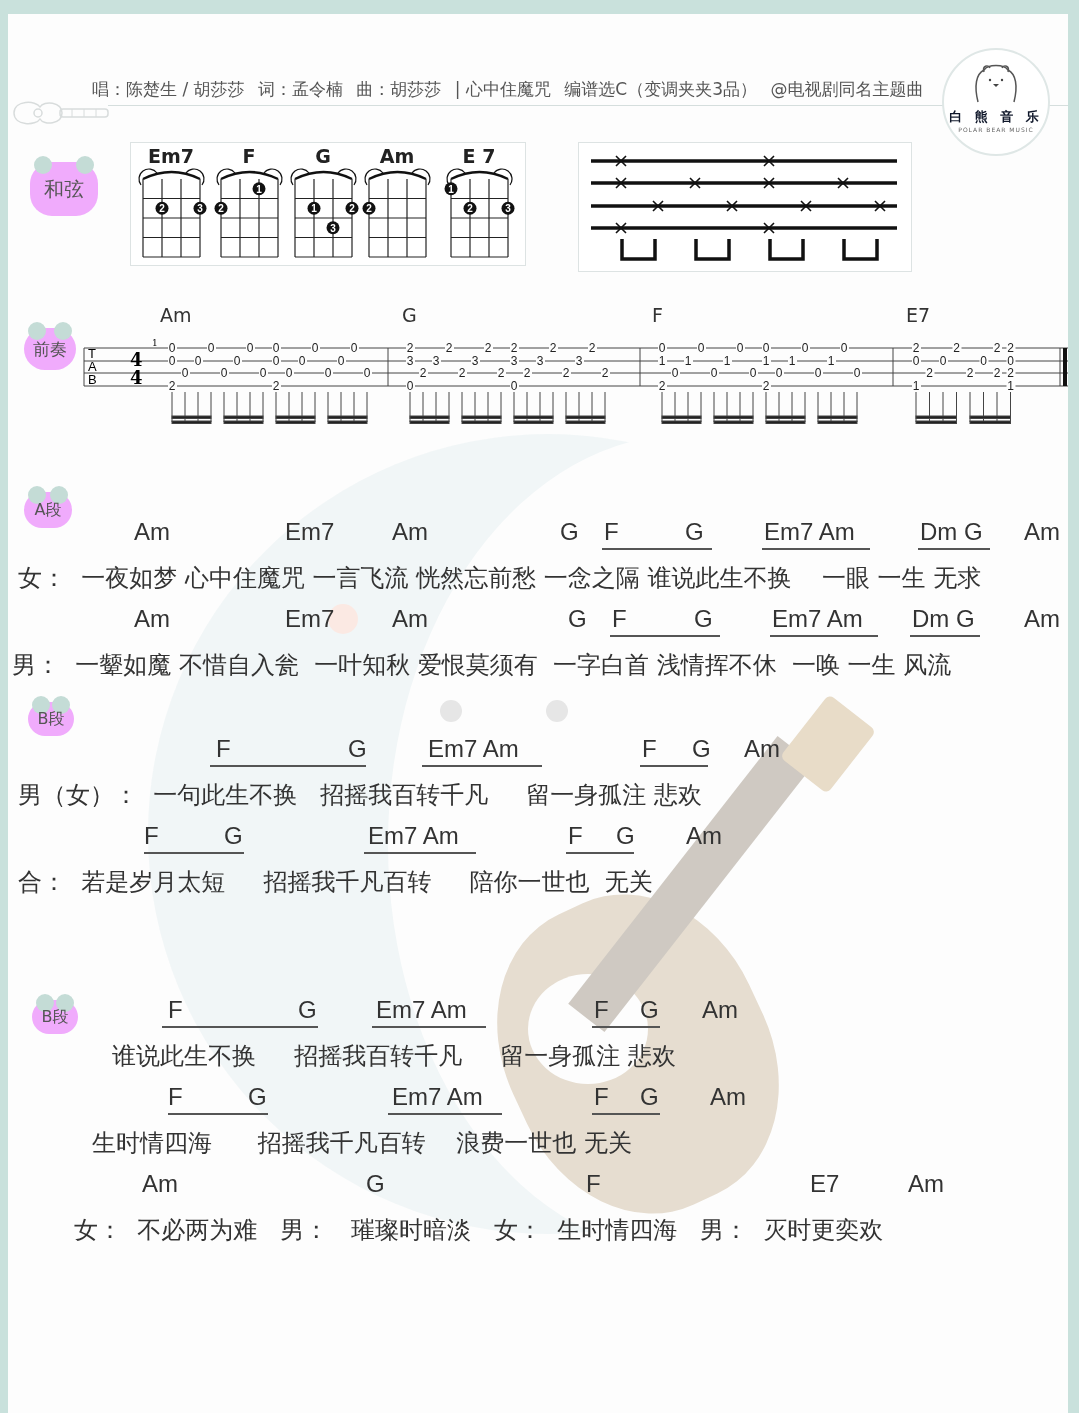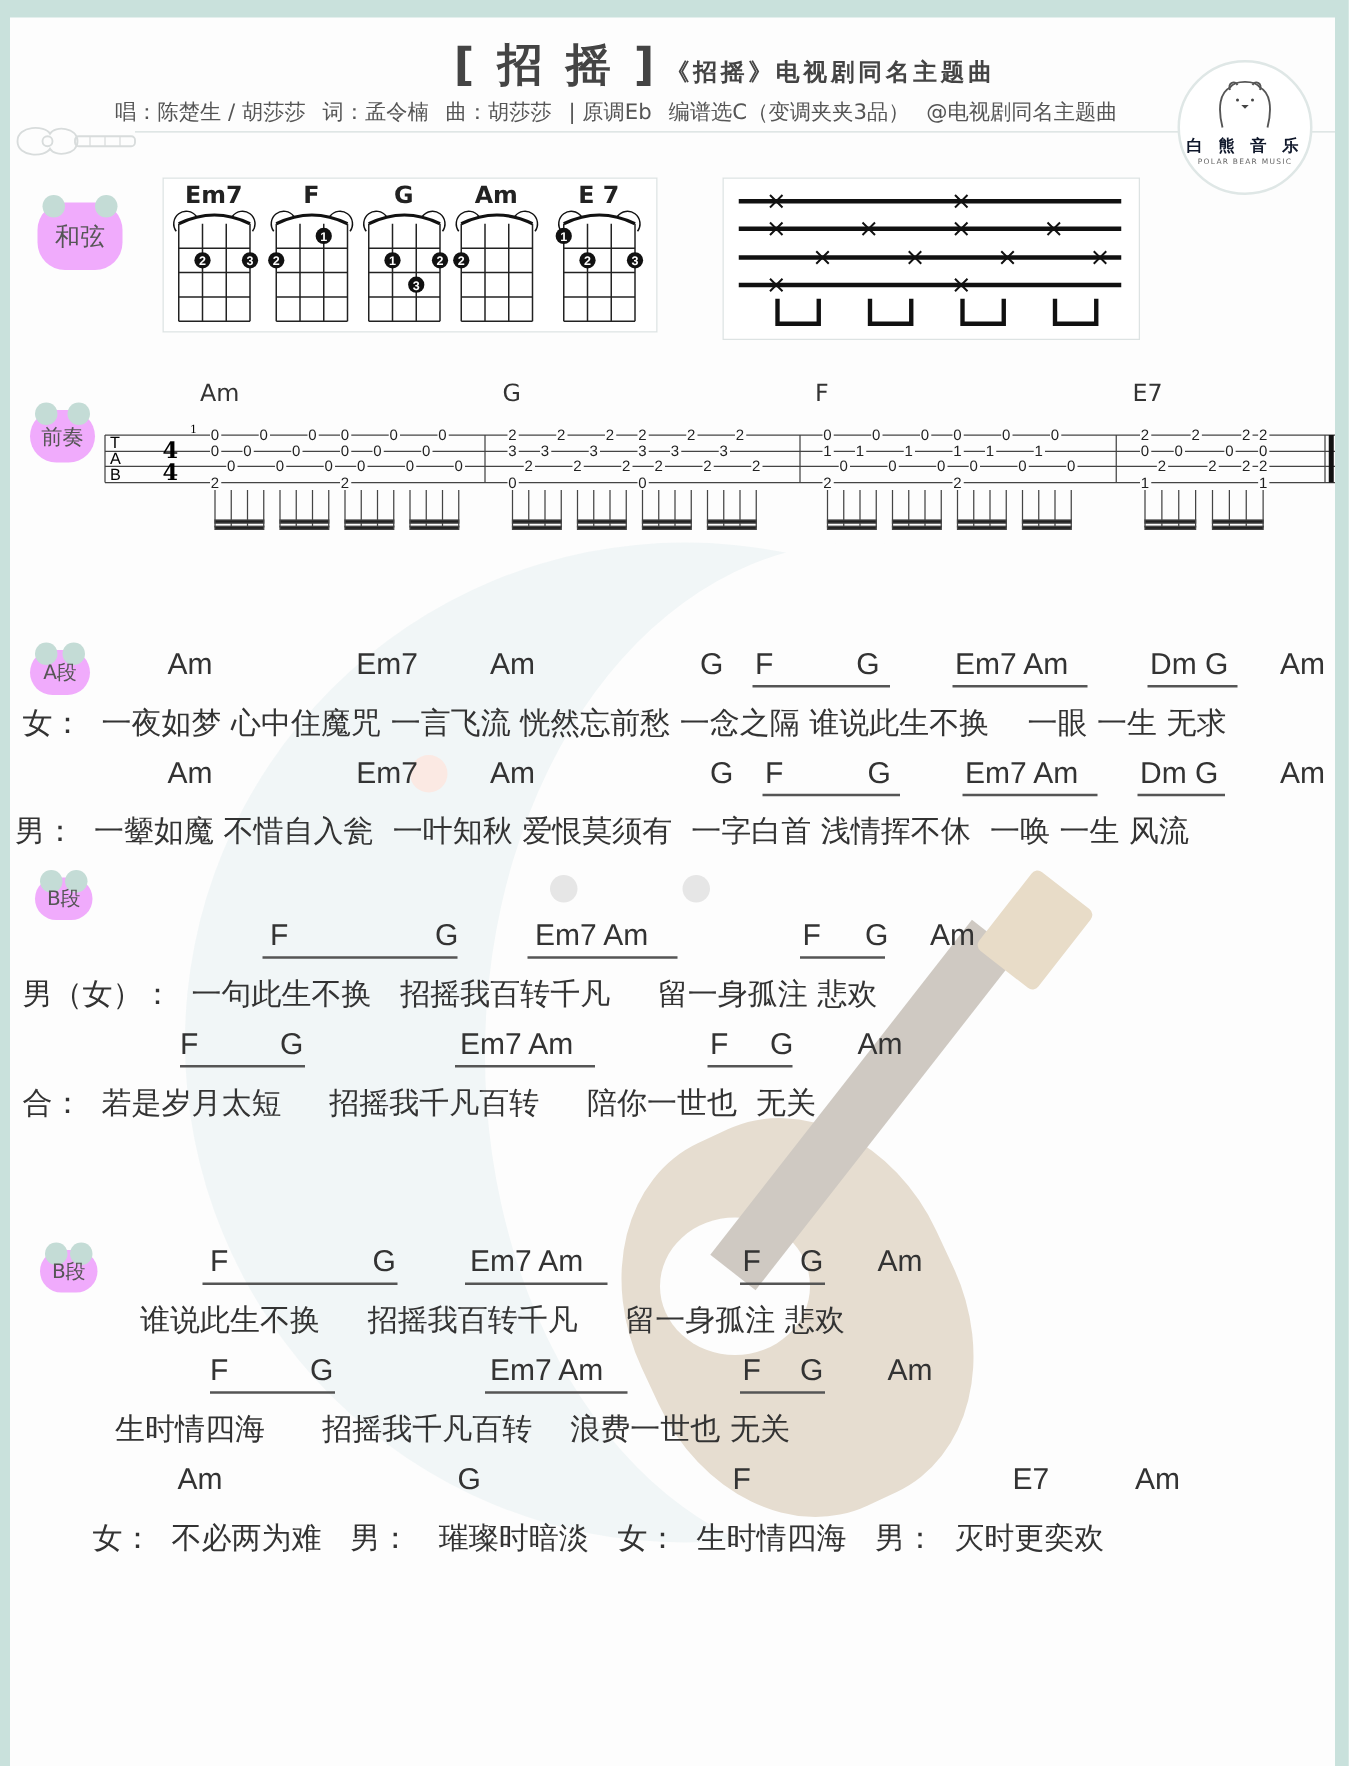--- a/index.html
+++ b/index.html
@@ -100,29 +100,25 @@
   <div class="bg-circle"></div>
   <div class="bg-crescent"></div>
   <div class="bg-pink"></div>
   <div class="uke-body"></div>
   <div class="uke-hole"></div>
   <div class="uke-neck"></div>
   <div class="uke-head"></div>
   <div class="bg-dot1"></div>
   <div class="bg-dot2"></div>
 
-  <div class="title-row">
-    <span class="title-main">[ 招 摇 ]</span>
-    <span class="title-sub">《招摇》电视剧同名主题曲</span>
-  </div>
   <div class="credits">
     <span>唱：陈楚生 / 胡莎莎</span>
     <span>词：孟令楠</span>
     <span>曲：胡莎莎</span>
-    <span>| 原调Eb</span>
+    <span>| 心中住魔咒</span>
     <span>编谱选C（变调夹夹3品）</span>
     <span>@电视剧同名主题曲</span>
   </div>
   <div class="header-rule"></div>
   <svg class="uke-logo" width="110" height="30">
     <path d="M4 15 C4 2 26 2 30 9 C34 2 52 4 52 15 C52 26 34 28 30 21 C26 28 4 28 4 15 Z" fill="none" stroke="#d8dcdc" stroke-width="1.5"></path>
     <circle cx="28" cy="15" r="4" fill="none" stroke="#d8dcdc" stroke-width="1.5"></circle>
     <rect x="50" y="11" width="48" height="8" rx="3" fill="none" stroke="#d8dcdc" stroke-width="1.5"></rect>
     <line x1="62" y1="11" x2="62" y2="19" stroke="#d8dcdc"></line>
       <line x1="74" y1="11" x2="74" y2="19" stroke="#d8dcdc"></line>
@@ -533,21 +529,21 @@
           <line x1="902" x2="902" y1="88" y2="118"></line>
           <line x1="915.5" x2="915.5" y1="88" y2="118"></line>
           <line x1="929" x2="929" y1="88" y2="118"></line>
           <line x1="942.5" x2="942.5" y1="88" y2="118"></line>
           <rect x="902" y="112" width="40.5" height="2.5" fill="#222"></rect>
           <rect x="902" y="117" width="40.5" height="2.5" fill="#222"></rect>
         </g>
     </svg>
   </div>
 
-  <div class="badge" style="left:16px;top:478px;width:48px;height:36px;margin-top:28px;">
+  <div class="badge" style="left:16px;top:478px;width:48px;height:36px;">
     <span class="sect-label">A段</span>
   </div>
   <div class="chords" style="left:0;top:504px;width:1060px;height:30px;">
     <span class="ch" style="left:126px">Am</span>
     <span class="ch" style="left:277px">Em7</span>
     <span class="ch" style="left:384px">Am</span>
     <span class="ch" style="left:552px">G</span>
     <span class="ch" style="left:596px">F</span>
     <span class="ch" style="left:677px">G</span>
     <span class="ch" style="left:756px">Em7 Am</span>

